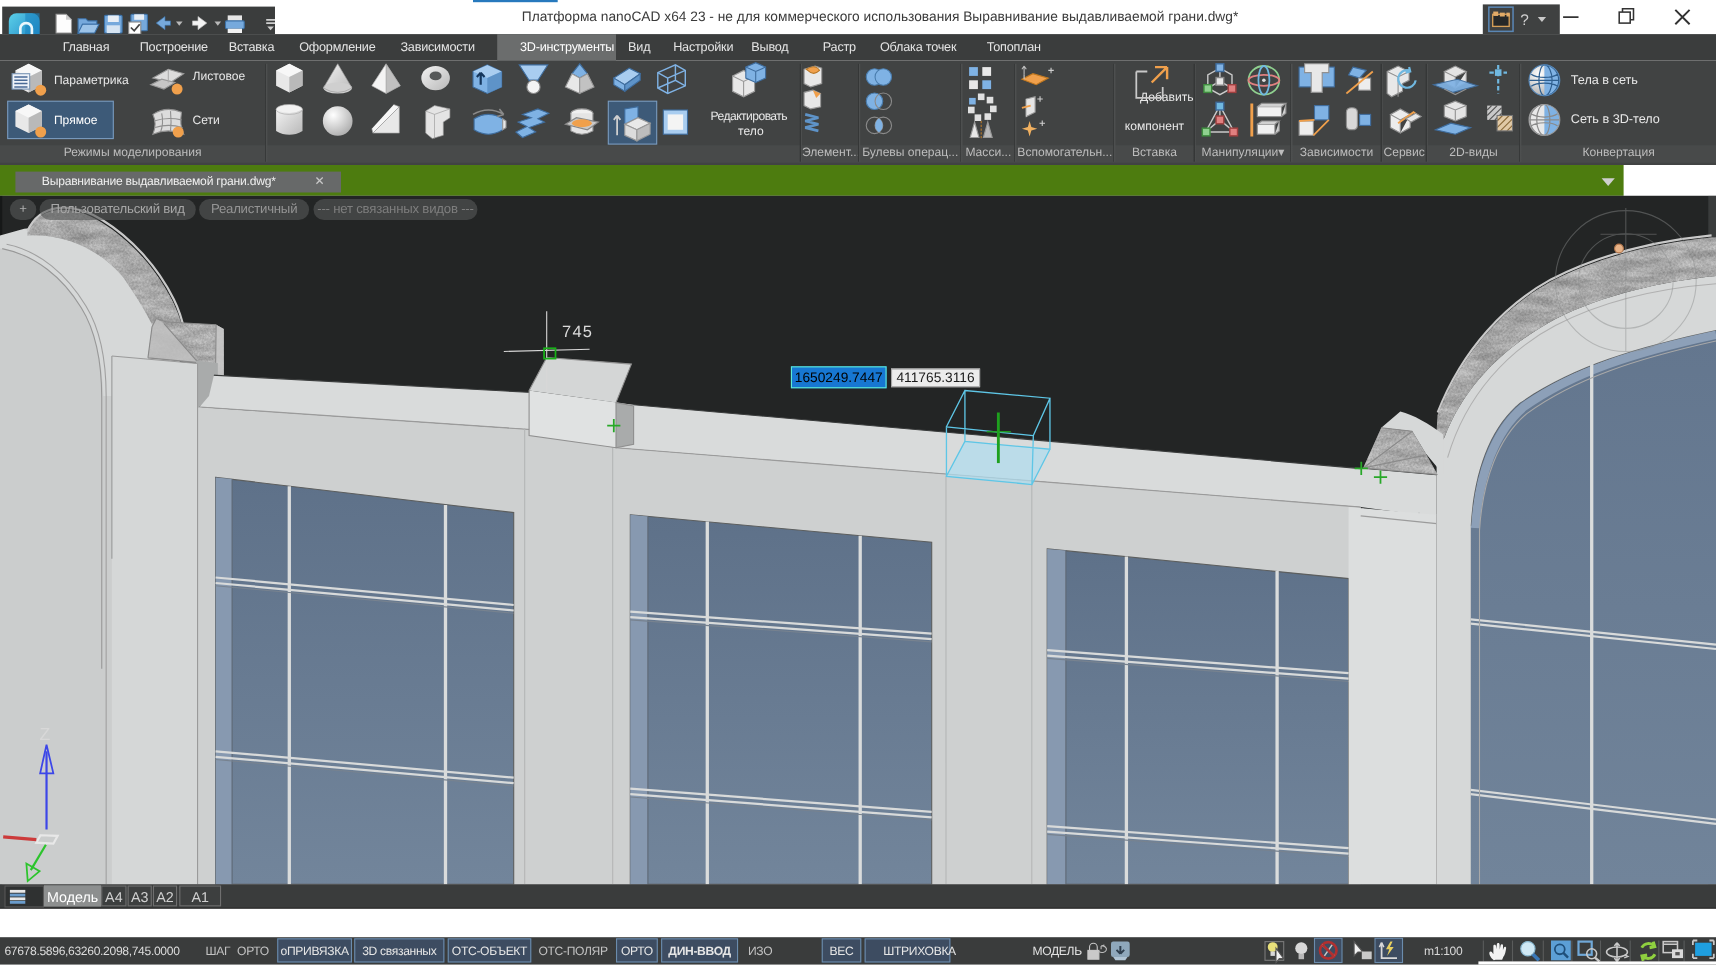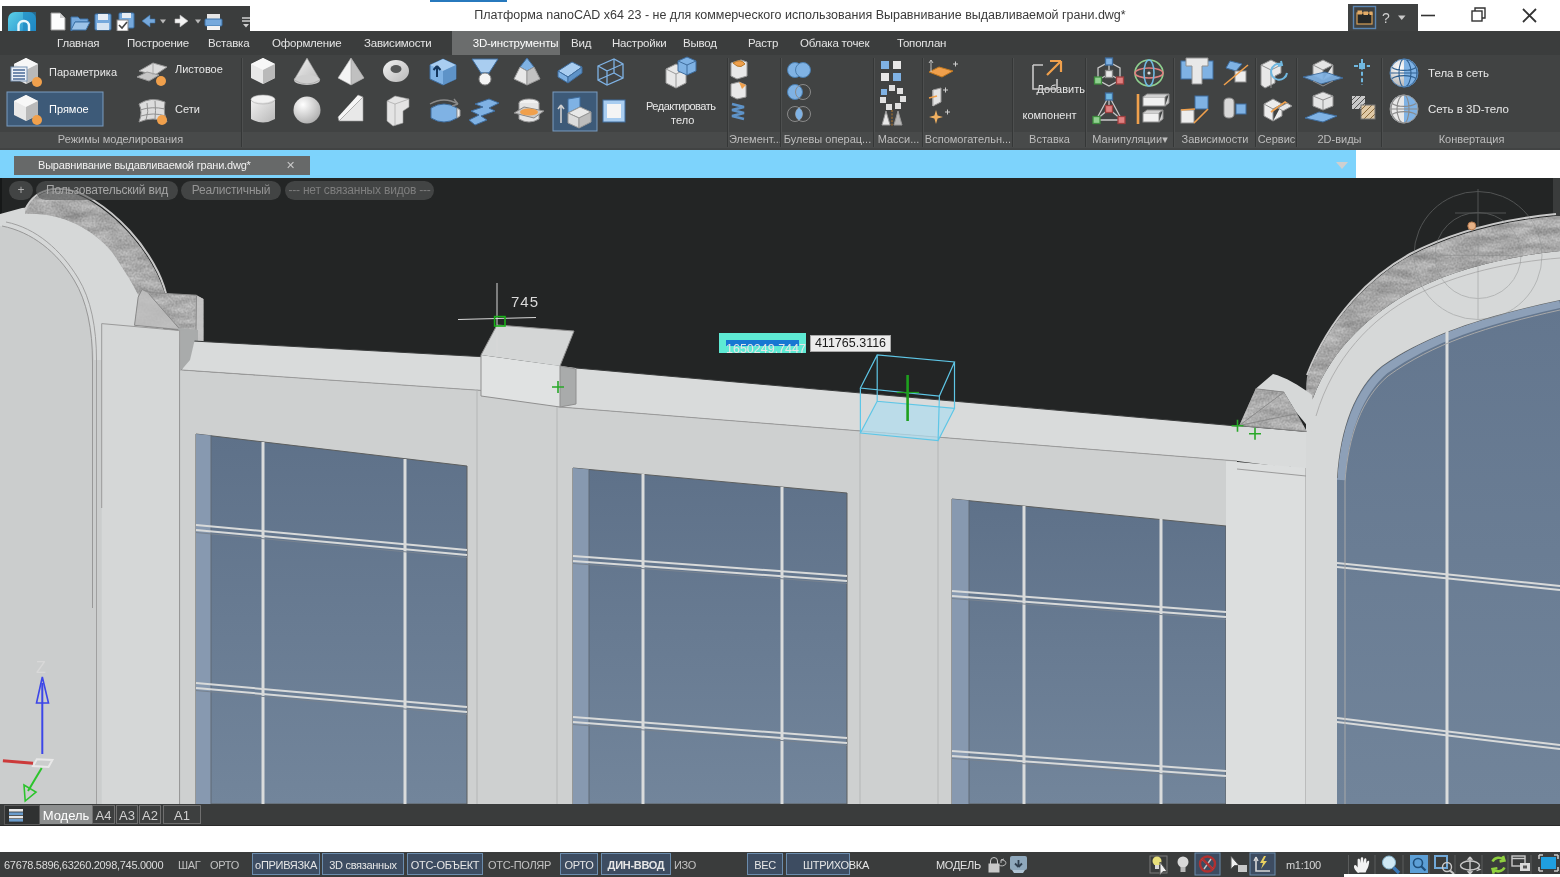--- a/index.html
+++ b/index.html
@@ -24,57 +24,57 @@
 
   
   #ribbon { position:absolute; left:0; top:55px; width:1560px; height:95px; background:#414343; }
   .rsep { position:absolute; top:3px; height:89px; width:2px;
      background:linear-gradient(90deg,#353737 0 1px,#4d4f4f 1px 2px); }
   .rlabel { position:absolute; top:77px; height:15px; line-height:15px; font-size:11px; color:#bdbdbd;
      text-align:center; overflow:hidden; white-space:nowrap; }
   .rbtntext { position:absolute; font-size:11px; color:#e8e8e8; }
 
   
-  #tabbar { position:absolute; left:0; top:150px; width:1356px; height:28px; background:#7dd3fc; }
+  #tabbar { position:absolute; left:0; top:150px; width:1476px; height:28px; background:#4d7c0f; }
   #doctab { position:absolute; left:14px; top:6px; width:296px; height:19px; background:#676969;
      color:#f0f0f0; font-size:11px; letter-spacing:-0.2px; line-height:19px; }
   #tabbar .arr { position:absolute; right:8px; top:12px; width:0; height:0;
      border-left:6px solid transparent; border-right:6px solid transparent; border-top:7px solid #cfcfcf; }
 
   
   #viewport { position:absolute; left:0; top:178px; width:1560px; height:626px; background:#232525; }
   .pill { position:absolute; top:3px; height:19px; border-radius:10px; background:rgba(85,87,87,.62);
      font-size:12px; letter-spacing:-0.2px; line-height:19px; text-align:center; }
 
   
   .tip { position:absolute; background:#ececec; border:1px solid #a0a0a0; color:#1b1b1b;
      font-size:12px; letter-spacing:-0.35px; white-space:nowrap; box-shadow:2px 2px 4px rgba(0,0,0,.4); }
   #dynblue { position:absolute; left:719px; top:155px; width:87px; height:20px; background:#1777d2;
-     border:7px solid #5eead4; color:#e5e5e5; font-size:12.5px; line-height:18px; text-align:center; }
+     border:1px solid #5eead4; color:#000000; font-size:12.5px; line-height:18px; text-align:center; }
   #dyngray { position:absolute; left:810px; top:157px; width:81px; height:17px; background:#ececec;
      border:1px solid #a8a8a8; color:#1b1b1b; font-size:12.5px; line-height:15px; text-align:center; }
 
   
   #sheettabs { position:absolute; left:0; top:804px; width:1560px; height:22px; background:#3a3c3c;
      border-bottom:1px solid #2a2a2a; }
   .stab { position:absolute; top:1px; height:19px; line-height:19px; font-size:13px; color:#d0d0d0;
      text-align:center; border:1px solid #6f6f6f; background:#3d3f3f; }
 
   
   #cmdline { position:absolute; left:0; top:826px; width:1560px; height:26px; background:#323434;
      border-top:1px solid #515353; }
   #cmdbox { position:absolute; left:0; top:1px; width:270px; height:25px; background:#474949;
      color:#dedede; font-size:12px; letter-spacing:-0.2px; line-height:25px; padding-left:10px; white-space:nowrap; }
 
   
   #statusbar { position:absolute; left:0; top:852px; width:1560px; height:25px; background:#3a3c3c; }
   .sbtn { position:absolute; top:1px; height:22px; line-height:22px; font-size:11px; color:#e6e6e6;
      letter-spacing:-0.3px; text-align:center; background:#3d4c61; border:1px solid #6b8cad; }
   .stext { position:absolute; top:2px; height:22px; line-height:22px; font-size:11px; color:#c2c2c2;
-     letter-spacing:-0.3px; }
+     letter-spacing:-0.3px; text-align:center; }
 </style>
 </head>
 <body>
 <div id="page">
 
   <div id="titlebar">
     <div id="blueline"></div>
     <div id="title-text">Платформа nanoCAD x64 23 - не для коммерческого использования Выравнивание выдавливаемой грани.dwg*</div>
     <div id="quickbar"></div>
     <svg class="abs" style="left:0;top:0" width="260" height="50" viewBox="0 0 260 50">
@@ -695,21 +695,21 @@
     <div class="stext" style="left:178px;width:40px;">ШАГ</div>
     <div class="stext" style="left:210px;width:40px;">ОРТО</div>
     <div class="sbtn" style="left:252px;width:68px;">оПРИВЯЗКА</div>
     <div class="sbtn" style="left:322px;width:82px;">3D связанных</div>
     <div class="sbtn" style="left:407px;width:76px;">ОТС-ОБЪЕКТ</div>
     <div class="stext" style="left:488px;width:66px;">ОТС-ПОЛЯР</div>
     <div class="sbtn" style="left:560px;width:38px;">ОРТО</div>
     <div class="sbtn" style="left:601px;width:70px;font-weight:bold;">ДИН-ВВОД</div>
     <div class="stext" style="left:674px;width:34px;">ИЗО</div>
     <div class="sbtn" style="left:747px;width:36px;">ВЕС</div>
-    <div class="sbtn" style="left:786px;width:64px;padding-left:16px;">ШТРИХОВКА</div>
+    <div class="sbtn" style="left:786px;width:78px;padding-left:16px;">ШТРИХОВКА</div>
     <div class="stext" style="left:936px;width:50px;color:#e2e2e2;">МОДЕЛЬ</div>
     <div class="stext" style="left:1286px;width:52px;color:#d8d8d8;">m1:100</div>
     <svg class="abs" style="left:985px;top:0" width="300" height="25" viewBox="0 0 300 25">
 
       <g transform="translate(4,5)" stroke="#c9c9c9" fill="none">
         <rect x="0" y="7" width="10" height="8" fill="#c9c9c9"></rect>
         <path d="M1.5 7 V4 a3.5 3.5 0 0 1 7 0 V7"></path>
         <path d="M12 3 a4 3 0 1 1 -2 5 M12 3 l3 -1 M12 3 l0 3" stroke="#bbb"></path>
       </g>
 

